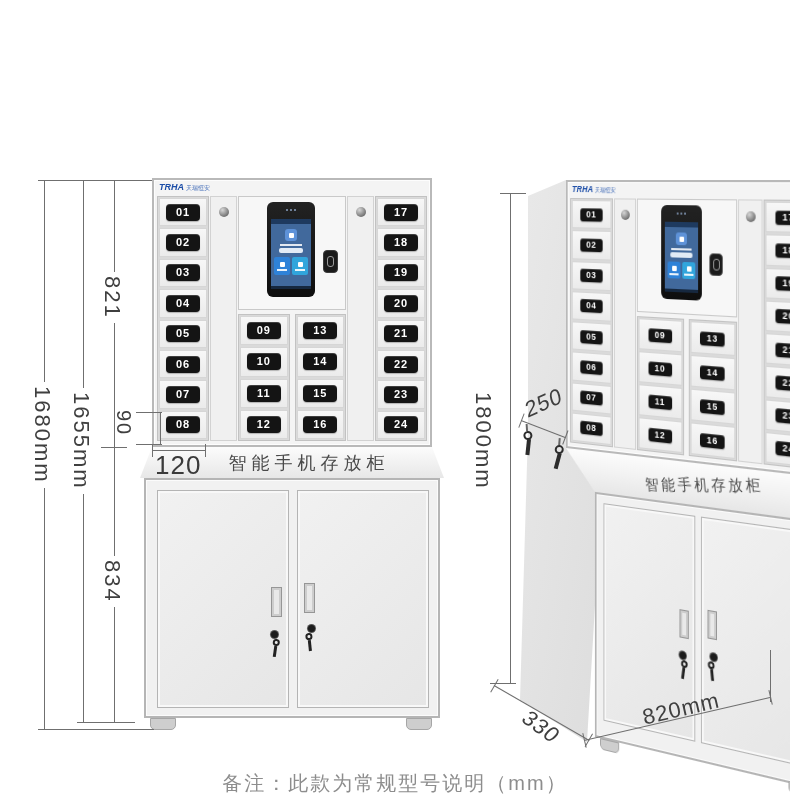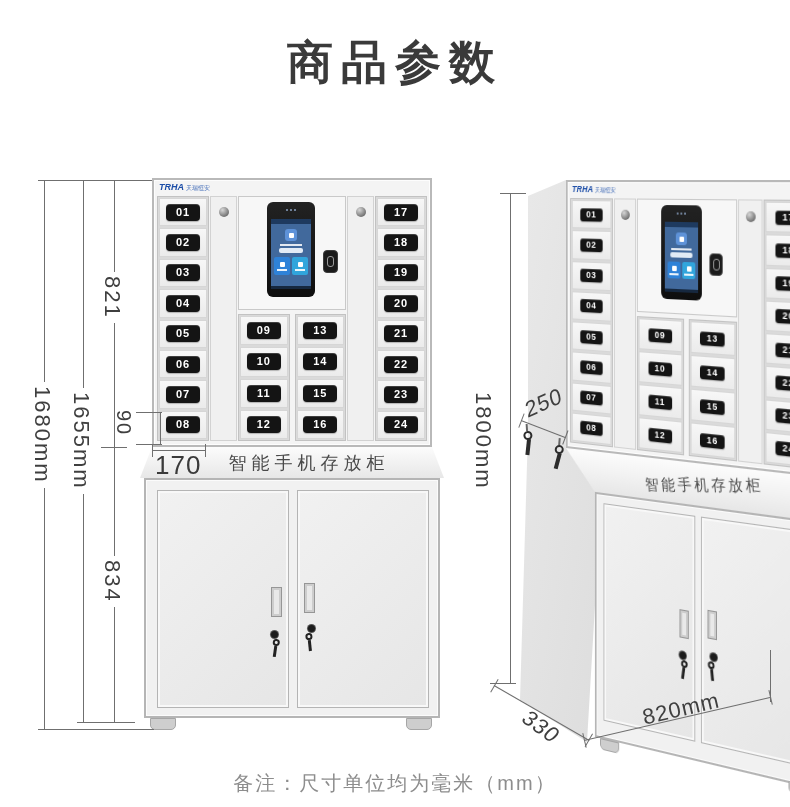--- a/index.html
+++ b/index.html
@@ -107,21 +107,20 @@
   .diag { position:absolute; height:1px; background:#6f6f6f; transform-origin:0 50%; }
   .diag::before, .diag::after { content:""; position:absolute; top:-7px; width:1px; height:15px; background:#6f6f6f; }
   .diag::before { left:0; } .diag::after { right:0; }
   .rlabel { position:absolute; color:#3f3f3f; font-size:22px; letter-spacing:1px; line-height:1; white-space:nowrap; }
 </style>
 </head>
 <body>
 
 <div id="canvas">
 
-  <div class="title">商品参数</div>
 
   <div class="cab v1" style="left:140px; top:172px; width:304px; height:580px;">
     <div class="upperbox" style="left:12px; top:6px; width:280px; height:269px;">
       <div class="logo">
         <span>TRHA</span><span class="suffix">天瑞恒安</span>
       </div>
       <div class="cols">
         <div class="side-col">
             <div class="cell">
               <span class="plate">01</span>
@@ -284,21 +283,21 @@
   <div class="dlabel" style="left:70px; top:388px;">1655mm</div>
   <div class="dlabel" style="left:101px; top:272px;">821</div>
   <div class="dlabel" style="left:101px; top:556px;">834</div>
   <div class="dl" style="left:136px; top:412px; width:26px; height:1px;"></div>
   <div class="dl" style="left:136px; top:444px; width:26px; height:1px;"></div>
   <div class="dl" style="left:160px; top:412px; width:1px; height:33px;"></div>
   <div class="dlabel small" style="left:114px; top:406px; background:transparent;">90</div>
   <div class="dl" style="left:152px; top:450px; width:54px; height:1px;"></div>
   <div class="dl" style="left:152px; top:444px; width:1px; height:13px;"></div>
   <div class="dl" style="left:205px; top:444px; width:1px; height:13px;"></div>
-  <div class="dlabel-h" style="left:155px; top:452px;">170</div>
+  <div class="dlabel-h" style="left:155px; top:452px;">120</div>
 
   <div class="side-sil"></div>
 
   <div class="cab v2">
     <div class="upperbox">
       <div class="logo">
         <span>TRHA</span><span class="suffix">天瑞恒安</span>
       </div>
       <div class="cols">
         <div class="side-col" style="width:50px;">
@@ -470,14 +469,14 @@
   <div class="diag" style="left:521px; top:420px; width:48px; transform:rotate(21deg);"></div>
   <div class="rlabel" style="left:524px; top:392px; transform:rotate(-24deg) skewX(-10deg);">250</div>
 
   <div class="diag" style="left:494px; top:685px; width:110px; transform:rotate(30deg);"></div>
   <div class="rlabel" style="left:521px; top:716px; transform:rotate(36deg) skewX(-8deg);">330</div>
 
   <div class="dl" style="left:770px; top:650px; width:1px; height:52px;"></div>
   <div class="diag" style="left:584px; top:740px; width:192px; transform:rotate(-13deg);"></div>
   <div class="rlabel" style="left:642px; top:698px; transform:rotate(-13deg);">820mm</div>
 
-  <div class="note">备注：尺寸单位均为毫米（mm）</div>
+  <div class="note">备注：此款为常规型号说明（mm）</div>
 </div>
 
 </body></html>

